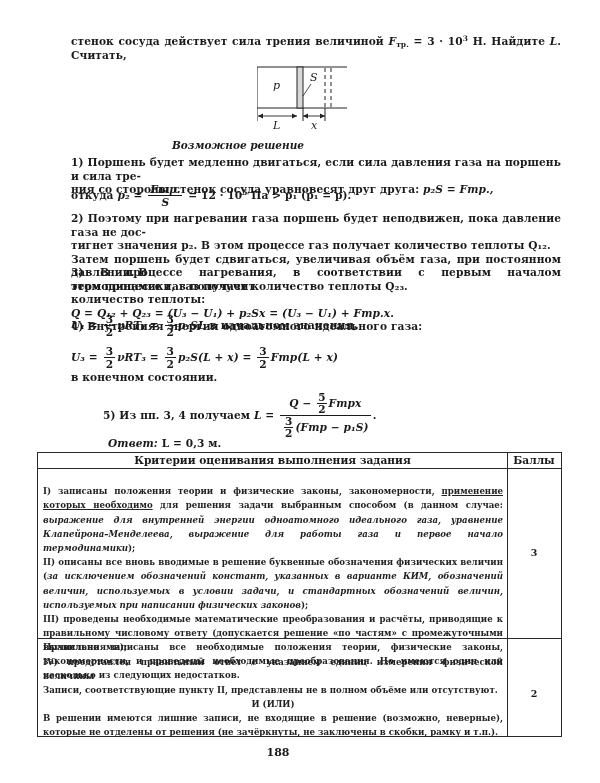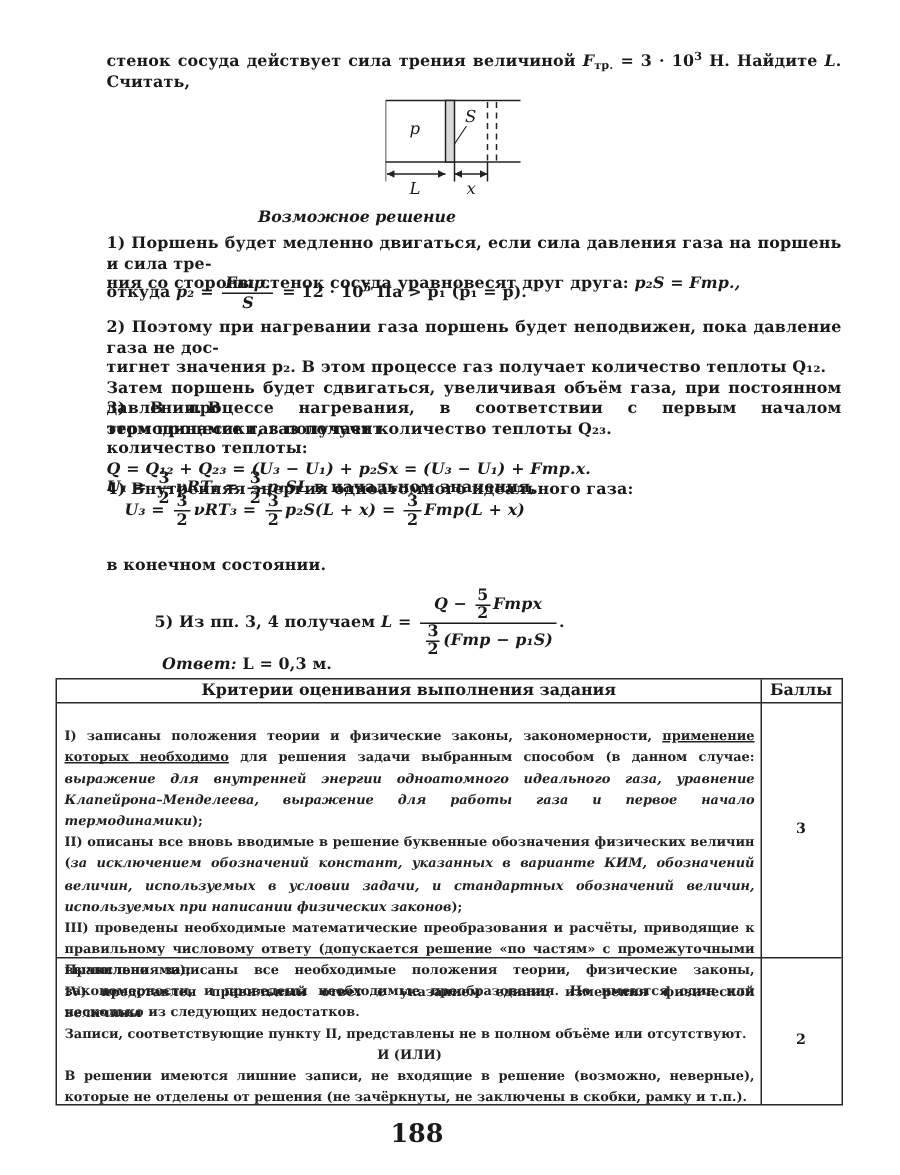--- a/index.html
+++ b/index.html
@@ -38,21 +38,21 @@
     font-weight: bold; font-size: 10.6px; line-height: 15px; }
   .tbl .hdr-pts { position: absolute; left: 469px; top: 0; width: 54px; height: 15px; text-align: center;
     font-weight: bold; font-size: 10.6px; line-height: 15px; }
   .tbl .cell { position: absolute; left: 5px; width: 460px; font-size: 8.6px; line-height: 14.2px;
     text-align: justify; font-weight: bold; color: #222; }
   .tbl .cell .it { font-weight: bold; }
   .tbl .cell u { text-decoration: underline; }
   .tbl .pts { position: absolute; left: 469px; width: 54px; text-align: center; font-size: 9.5px; font-weight: bold; }
   .center { text-align: center; display: block; }
 
-  .pagenum { position: absolute; left: 0; width: 556px; top: 746px; text-align: center; font-size: 17px; font-weight: bold; }
+  .pagenum { position: absolute; left: 0; width: 556px; top: 746px; text-align: center; font-size: 11px; font-weight: bold; }
 </style>
 </head>
 <body>
 
 <div class="page">
 
   <div class="txt" style="top:35px;">
     <span>стенок сосуда действует сила трения величиной </span><i>F</i><sub>тр.</sub><span> = 3 · 10</span><sup>3</sup><span> Н. Найдите </span><i>L</i><span>. Считать,</span><br>
   </div>
 
@@ -106,21 +106,21 @@
   <div class="txt" style="top:266px;">
     <span>3) В процессе нагревания, в соответствии с первым началом термодинамики, газ получит</span><br>
     <span>количество теплоты:</span><br>
     <i>Q = Q₁₂ + Q₂₃ = (U₃ − U₁) + p₂Sx = (U₃ − U₁) + Fтр.x.</i><br>
     <span>4) Внутренняя энергия одноатомного идеального газа:</span>
   </div>
 
   <div class="txt one" style="top:313px;">
     <i>U₁ = </i><span class="frac"><span class="num">3</span><span class="den">2</span></span><i>νRT₁ = </i><span class="frac"><span class="num">3</span><span class="den">2</span></span><i>p₁SL</i><span>  в начальном значения,</span>
   </div>
-  <div class="txt one" style="top:328px;margin-left:12px;">
+  <div class="txt one" style="top:345px;">
     <i>U₃ = </i><span class="frac"><span class="num">3</span><span class="den">2</span></span><i>νRT₃ = </i><span class="frac"><span class="num">3</span><span class="den">2</span></span><i>p₂S(L + x) = </i><span class="frac"><span class="num">3</span><span class="den">2</span></span><i>Fтр(L + x)</i>
   </div>
   <div class="txt" style="top:371px;">
     <span>в конечном состоянии.</span>
   </div>
 
   <div class="txt one" style="top:392px;">
     <span style="vertical-align:middle;margin-left:32px;">5) Из пп. 3, 4 получаем </span><i style="vertical-align:middle;">L = </i><span class="frac">
       <span class="num" style="padding:0 6px;"><i>Q − </i><span class="frac small"><span class="num">5</span><span class="den">2</span></span><i>Fтрx</i></span>
       <span class="den"><span class="frac small"><span class="num">3</span><span class="den">2</span></span><i>(Fтр − p₁S)</i></span>

